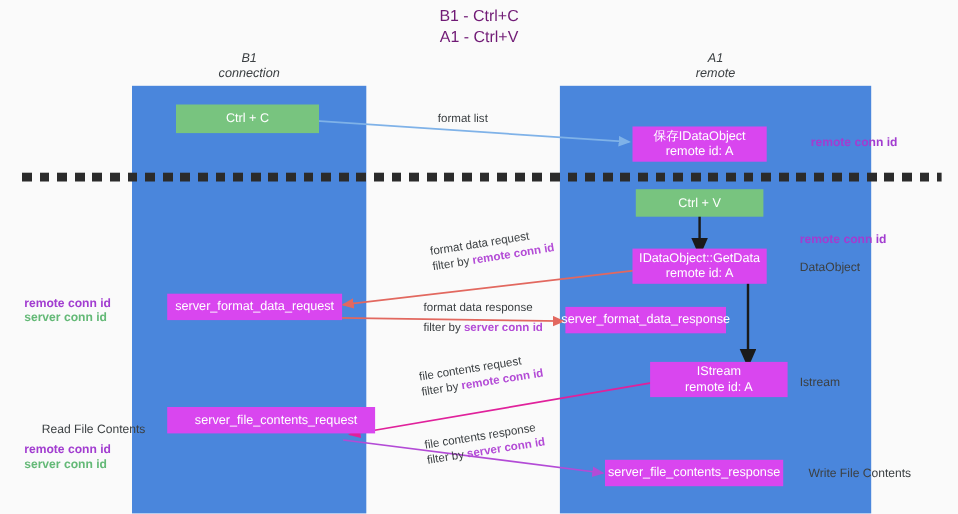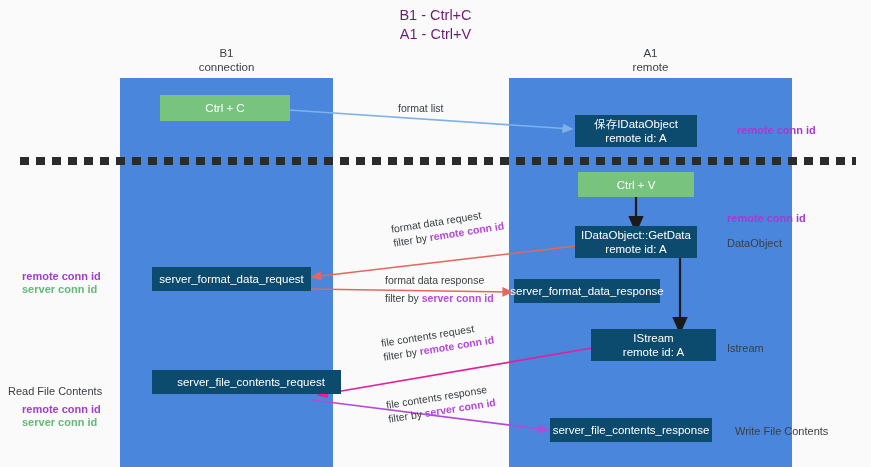--- a/index.html
+++ b/index.html
@@ -23,20 +23,21 @@
   }
   .lane-b1 { left: 120px; top: 78px; width: 213px; height: 389px; }
   .lane-a1 { left: 509px; top: 78px; width: 283px; height: 389px; }
 
   .col-head {
     position: absolute;
     text-align: center;
     font-size: 11.5px;
     color: #3c4043;
     line-height: 14px;
+    font-style: italic;
   }
   .col-head-b1 { left: 120px; top: 46px; width: 213px; }
   .col-head-a1 { left: 509px; top: 46px; width: 283px; }
 
   .title {
     position: absolute;
     left: 0; top: 6px;
     width: 871px;
     text-align: center;
     font-size: 14.5px;
@@ -61,21 +62,21 @@
     flex-direction: column;
     align-items: center;
     justify-content: center;
     color: #ffffff;
     font-size: 11.5px;
     line-height: 14px;
     text-align: right;
     padding: 2px 4px;
   }
   .box.green { background: #78c47f; }
-  .box.orange { background: #0c4a6e; }
+  .box.orange { background: #d946ef; }
 
   .note {
     position: absolute;
     font-size: 11px;
     line-height: 14px;
     white-space: nowrap;
   }
   .note.black { color: #3c4043; }
   .note.purple { color: #a23dd0; font-weight: bold; }
   .note.green { color: #64b977; font-weight: bold; }
@@ -228,19 +229,19 @@
   <div class="note black" style="left:727px; top:236px;">DataObject</div>
 
   <div class="note black" style="left:727px; top:341px;">Istream</div>
 
   <div class="note black" style="left:735px; top:424px;">Write File Contents</div>
 
   <div class="note purple" style="left:22px; top:269px;">remote conn id</div>
 
   <div class="note green" style="left:22px; top:282px;">server conn id</div>
 
-  <div class="note black" style="left:8px; top:384px;">Read File Contents</div>
+  <div class="note black" style="left:38px; top:384px;">Read File Contents</div>
 
   <div class="note purple" style="left:22px; top:402px;">remote conn id</div>
 
   <div class="note green" style="left:22px; top:415px;">server conn id</div>
 
 </div>
 
 </body></html>

